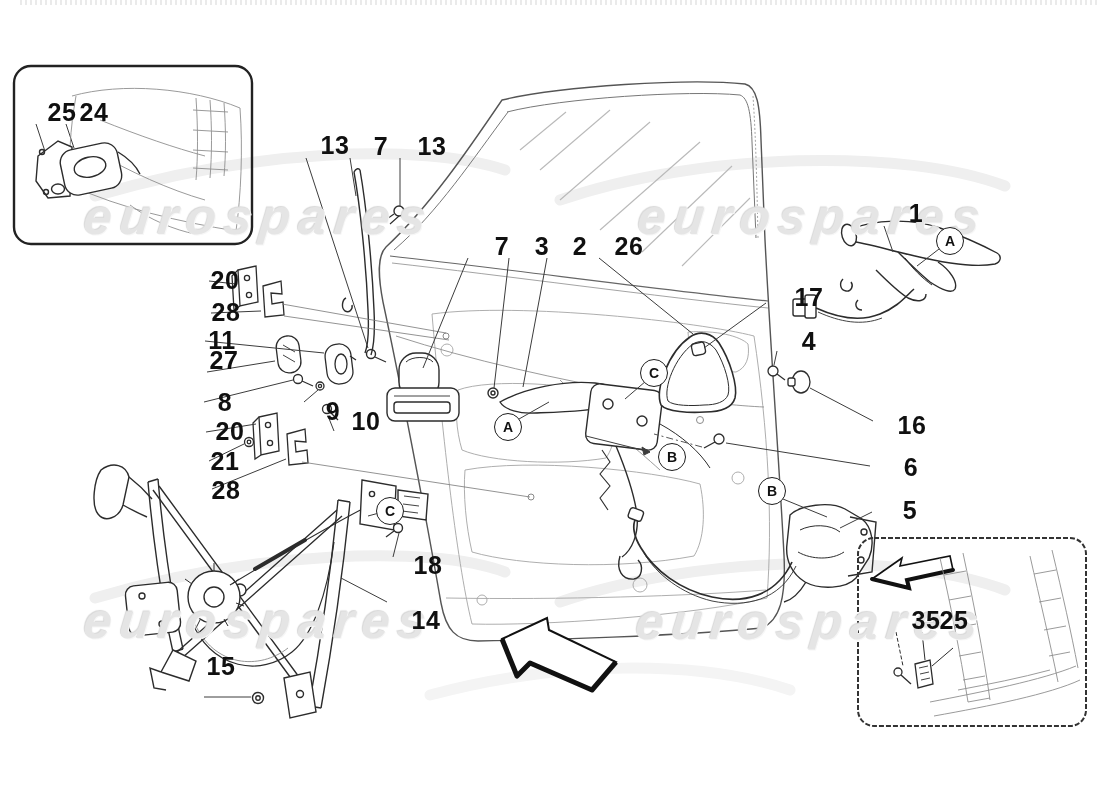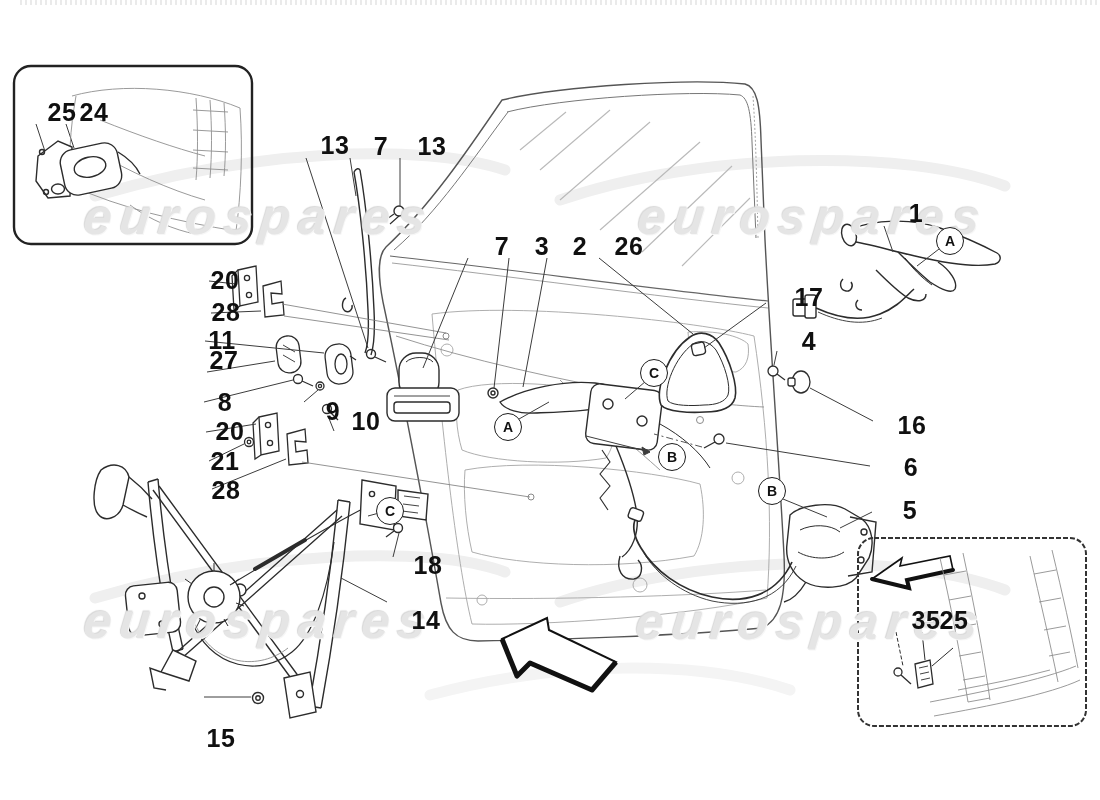--- a/index.html
+++ b/index.html
@@ -394,21 +394,21 @@
       <div class="callout" style="left: 548px; top: 246px;">2</div>
       <div class="callout" style="left: 597px; top: 246px;">26</div>
       <div class="callout" style="left: 884px; top: 213px;">1</div>
       <div class="callout" style="left: 777px; top: 297px;">17</div>
       <div class="callout" style="left: 777px; top: 341px;">4</div>
       <div class="callout" style="left: 880px; top: 425px;">16</div>
       <div class="callout" style="left: 879px; top: 467px;">6</div>
       <div class="callout" style="left: 878px; top: 510px;">5</div>
       <div class="callout" style="left: 396px; top: 565px;">18</div>
       <div class="callout" style="left: 394px; top: 620px;">14</div>
-      <div class="callout" style="left: 189px; top: 738px; text-align: right;">15</div>
+      <div class="callout" style="left: 189px; top: 666px; text-align: right;">15</div>
       <div class="callout" style="left: 894px; top: 620px;">35</div>
       <div class="callout" style="left: 922px; top: 620px;">25</div>
     </div>
   <div id="markers">
       <div class="marker" style="left: 508px; top: 427px;">A</div>
       <div class="marker" style="left: 950px; top: 241px;">A</div>
       <div class="marker" style="left: 672px; top: 457px;">B</div>
       <div class="marker" style="left: 772px; top: 491px;">B</div>
       <div class="marker" style="left: 654px; top: 373px;">C</div>
       <div class="marker" style="left: 390px; top: 511px;">C</div>

